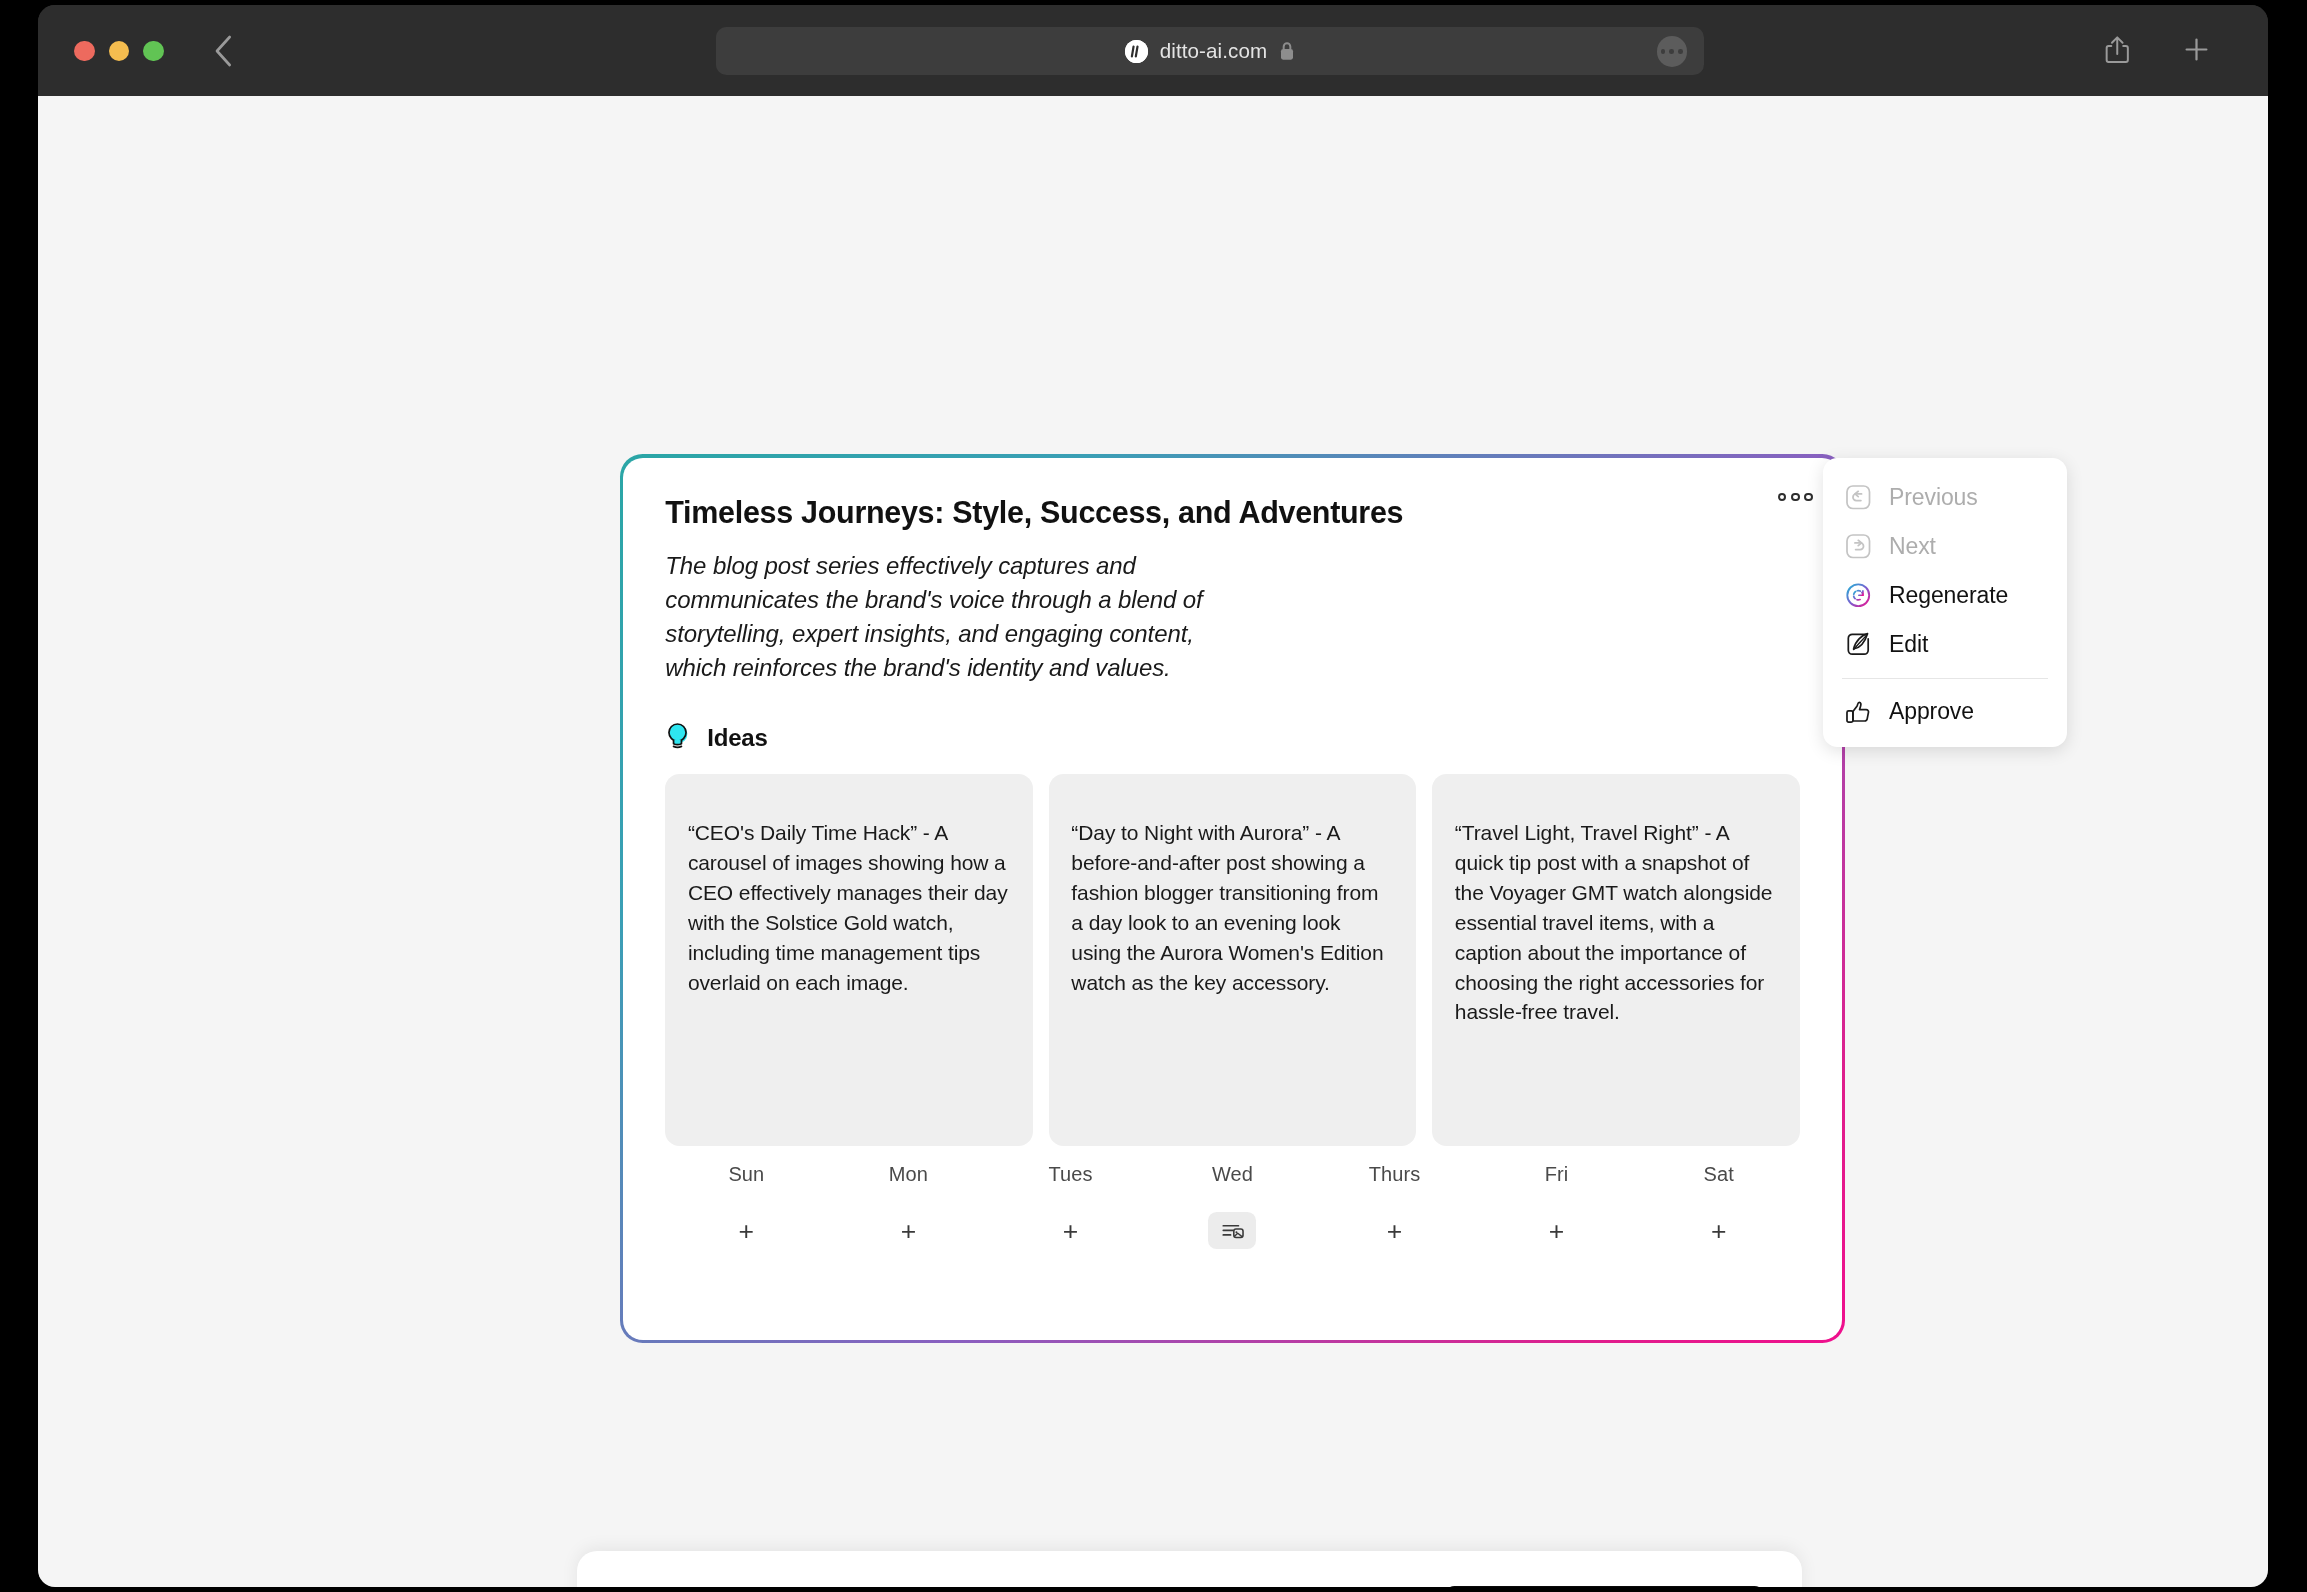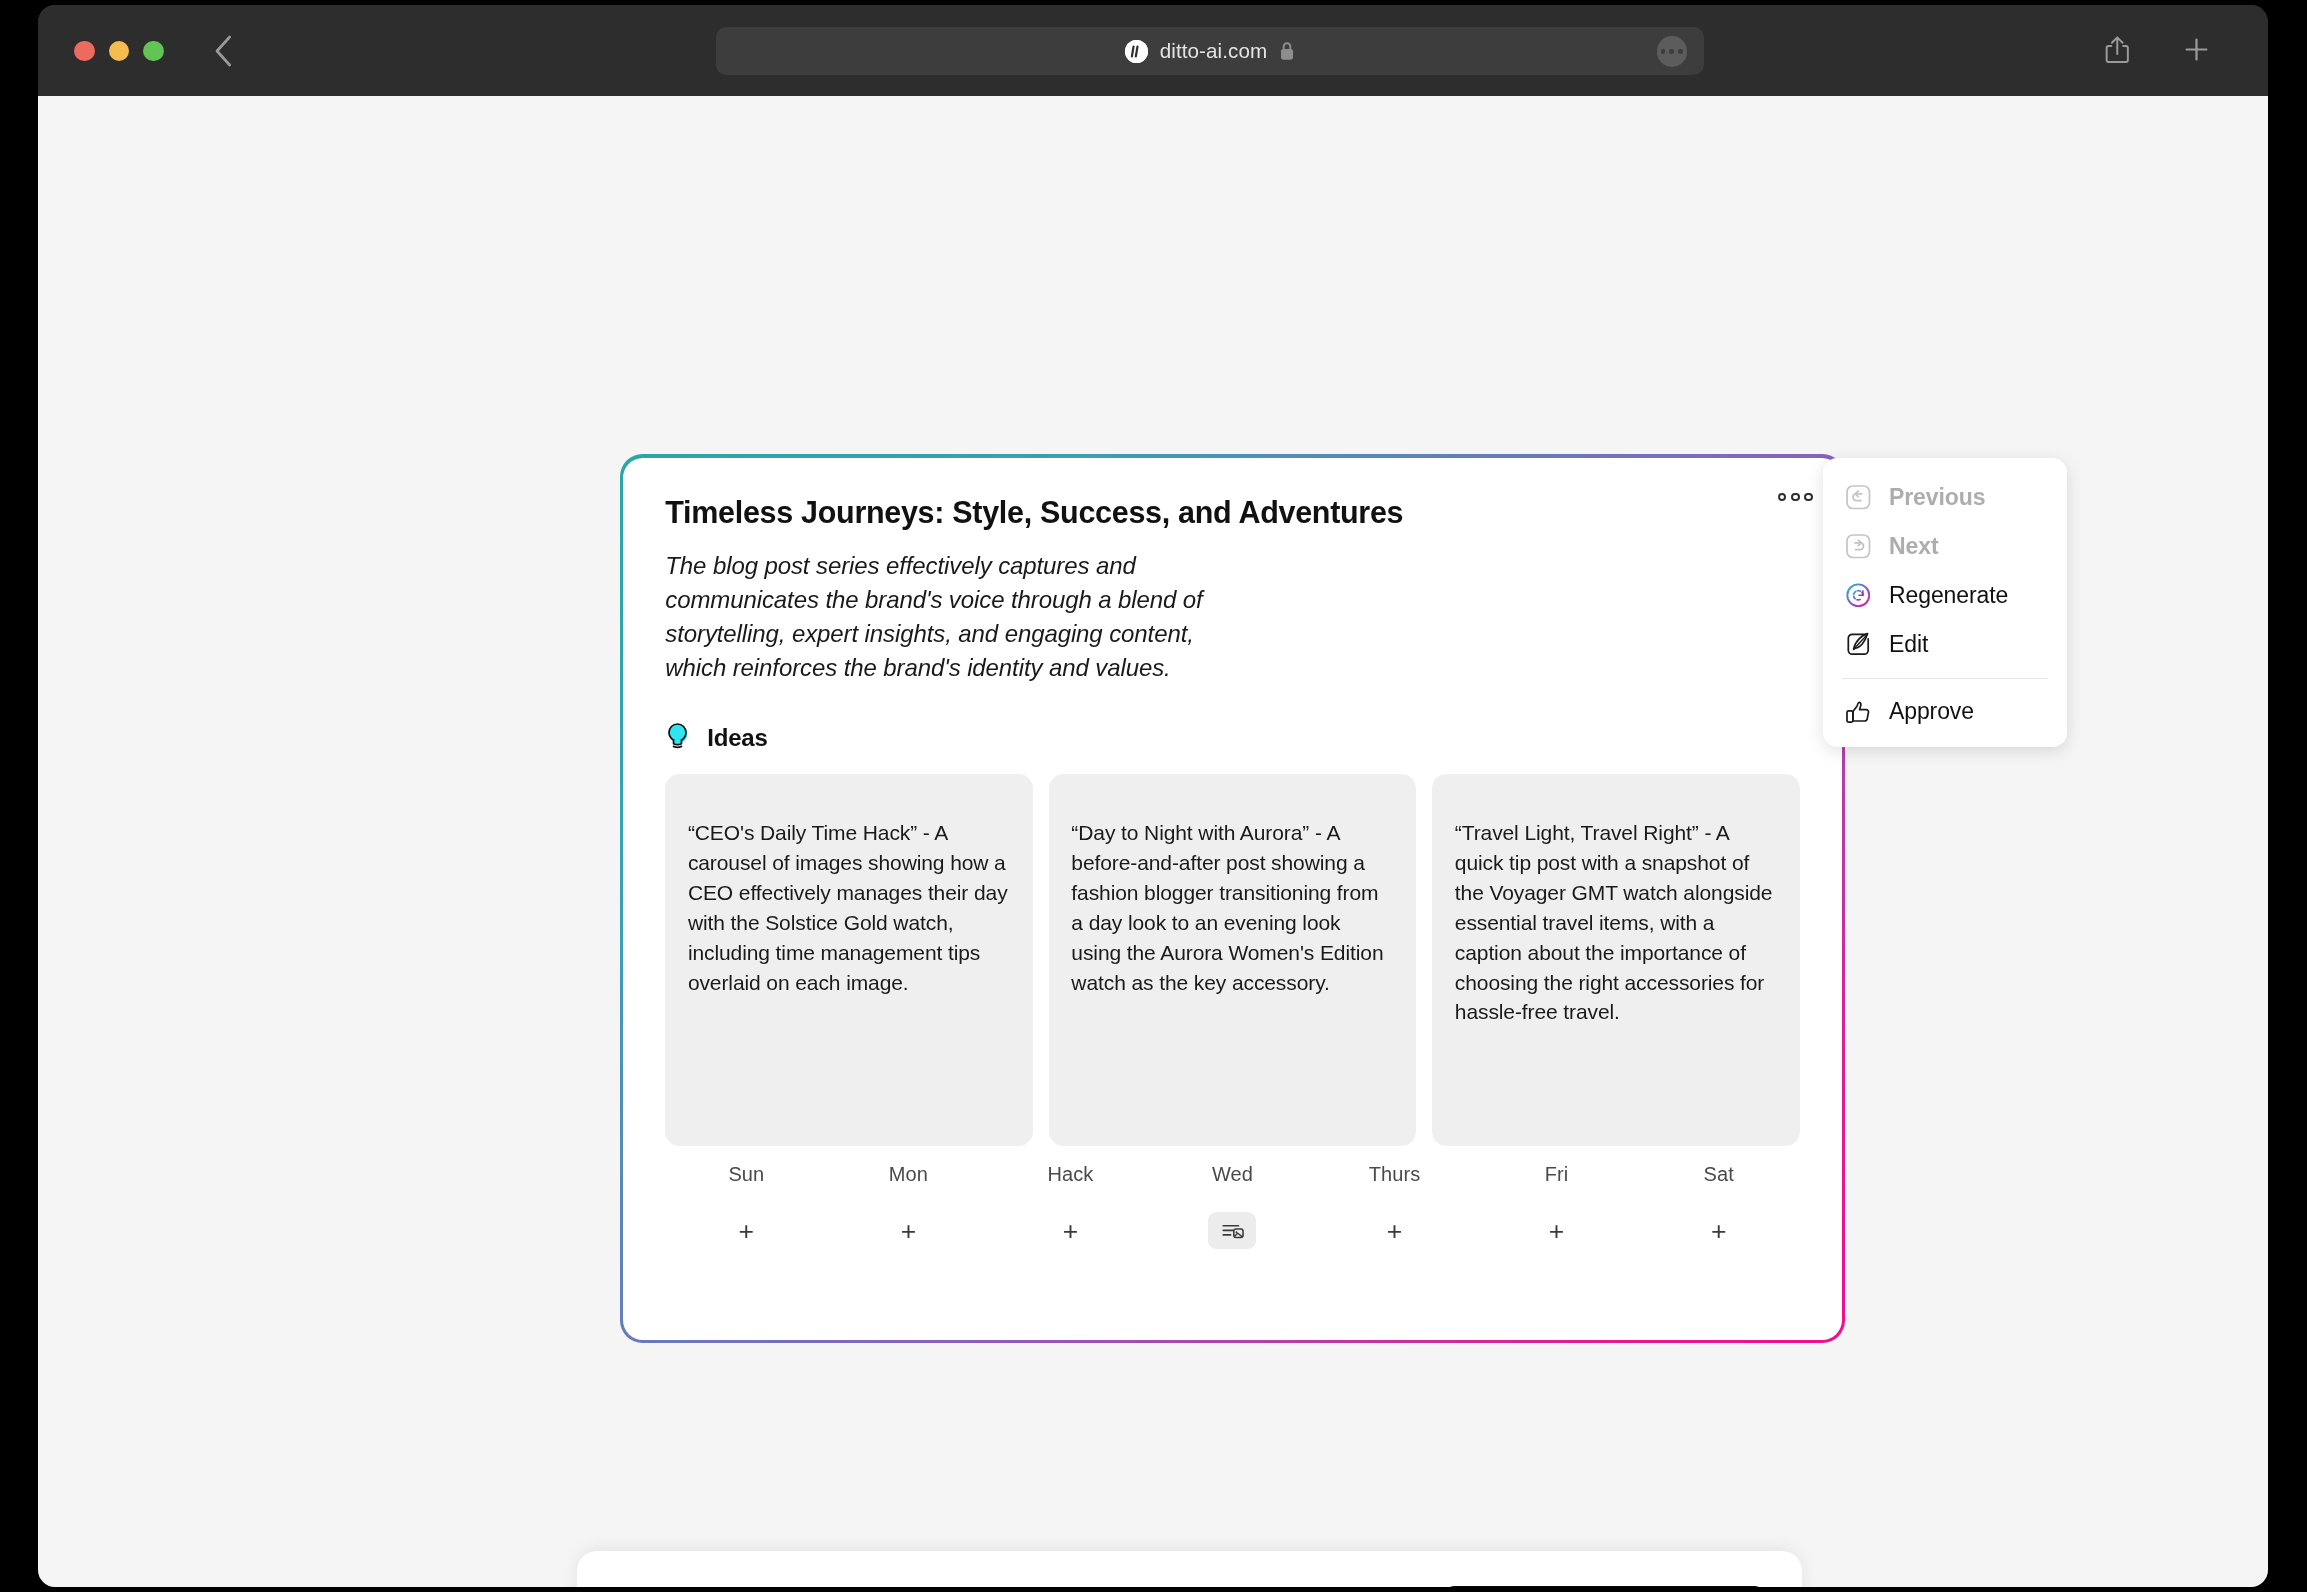--- a/index.html
+++ b/index.html
@@ -257,21 +257,21 @@
     display: flex;
     align-items: center;
     gap: 16px;
     padding: 10px 21px;
   }
   .menu-label {
     font-size: 23px;
     color: #111111;
     letter-spacing: -0.1px;
   }
-  .menu-item.disabled .menu-label { color: #adadad; font-weight: bold; }
+  .menu-item.disabled .menu-label { color: #adadad; }
   .menu-divider {
     height: 1.3px;
     background: #e6e6e6;
     margin: 9.3px 18.6px 8px 18.6px;
   }
   .menu-icon { width: 29px; height: 29px; flex: 0 0 29px; display:flex; align-items:center; justify-content:center; }
 
   
   .upgrade-banner {
     position: absolute;
@@ -403,21 +403,21 @@
                 <span class="plus-btn">+</span>
               </span>
           </div>
           <div class="day-col">
             <span class="day-label">Mon</span>
             <span class="day-slot">
                 <span class="plus-btn">+</span>
               </span>
           </div>
           <div class="day-col">
-            <span class="day-label">Hack</span>
+            <span class="day-label">Tues</span>
             <span class="day-slot">
                 <span class="plus-btn">+</span>
               </span>
           </div>
           <div class="day-col">
             <span class="day-label">Wed</span>
             <span class="day-slot">
               <span class="slot-badge">
                 <svg width="25" height="20" viewBox="0 0 38 30">
                   <path d="M5 7 H28" stroke="#3a3a3a" stroke-width="2.6" stroke-linecap="round"></path>

